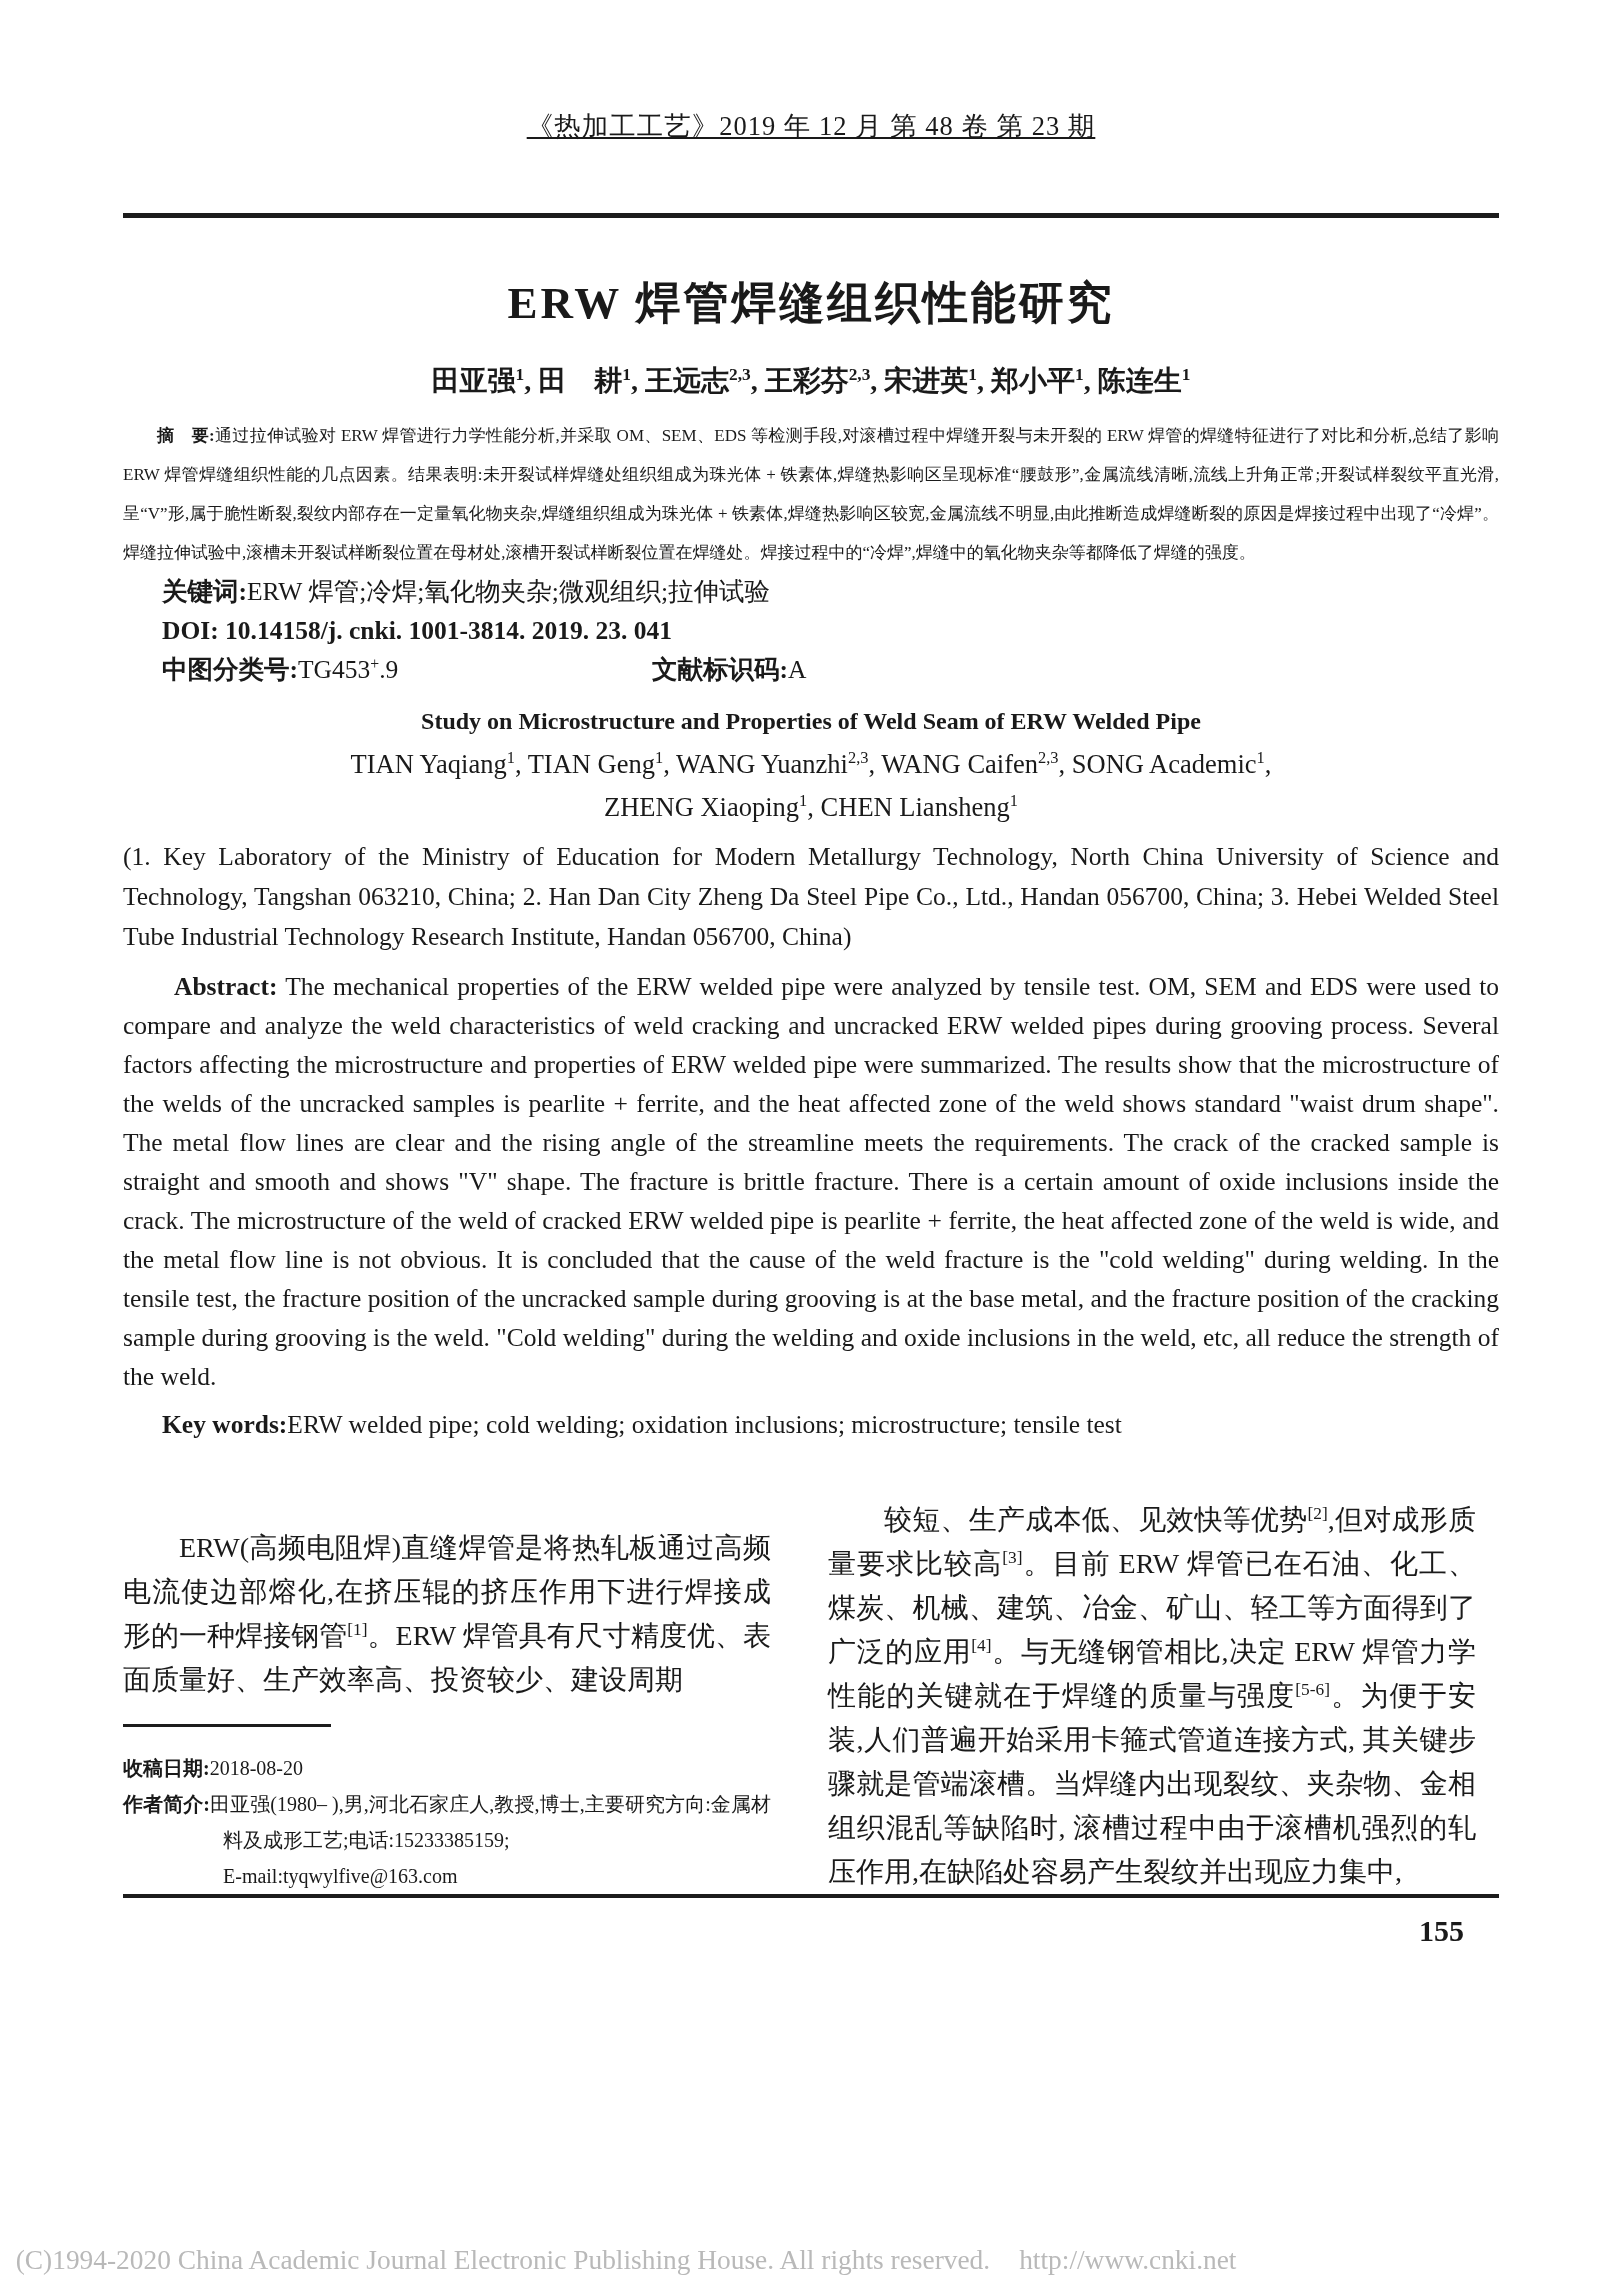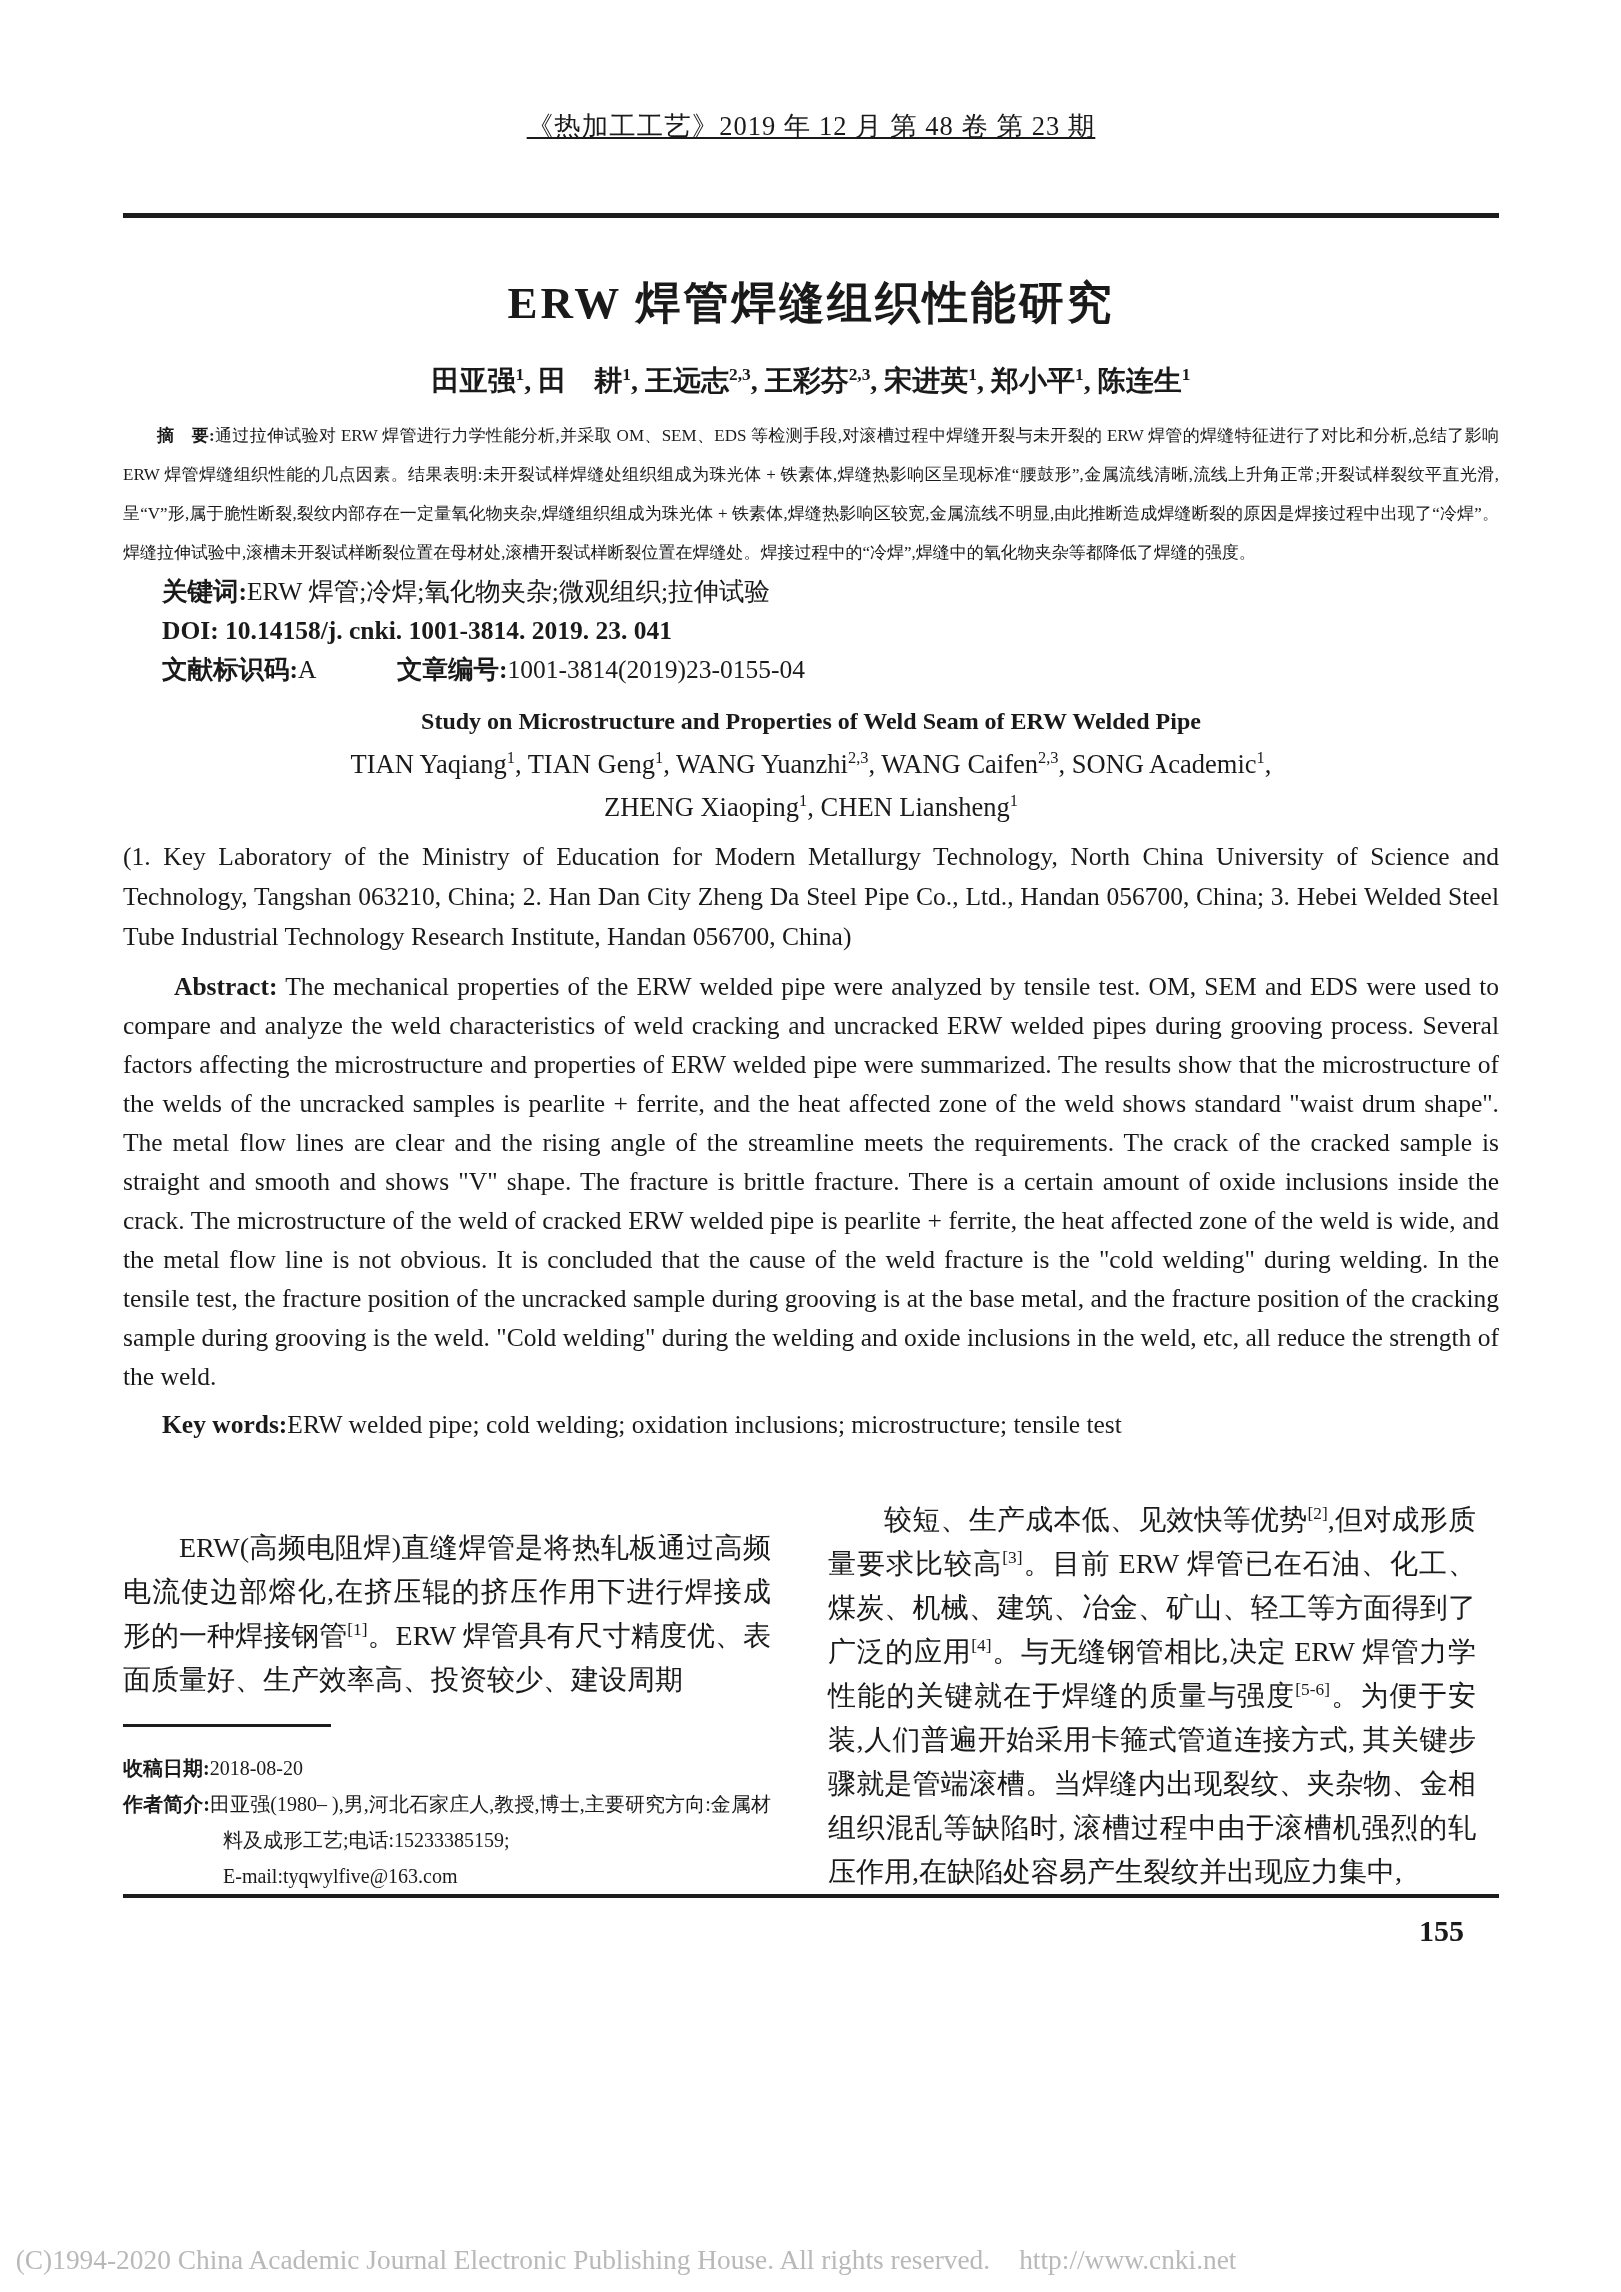--- a/index.html
+++ b/index.html
@@ -66,22 +66,22 @@
     </div>
 
 
     <p class="abstract-cn"><b class="lbl">摘　要:</b><span>通过拉伸试验对 ERW 焊管进行力学性能分析,并采取 OM、SEM、EDS 等检测手段,对滚槽过程中焊缝开裂与未开裂的 ERW 焊管的焊缝特征进行了对比和分析,总结了影响 ERW 焊管焊缝组织性能的几点因素。结果表明:未开裂试样焊缝处组织组成为珠光体 + 铁素体,焊缝热影响区呈现标准“腰鼓形”,金属流线清晰,流线上升角正常;开裂试样裂纹平直光滑,呈“V”形,属于脆性断裂,裂纹内部存在一定量氧化物夹杂,焊缝组织组成为珠光体 + 铁素体,焊缝热影响区较宽,金属流线不明显,由此推断造成焊缝断裂的原因是焊接过程中出现了“冷焊”。焊缝拉伸试验中,滚槽未开裂试样断裂位置在母材处,滚槽开裂试样断裂位置在焊缝处。焊接过程中的“冷焊”,焊缝中的氧化物夹杂等都降低了焊缝的强度。</span></p>
 
     <p class="kv indent"><b class="lbl">关键词:</b><span>ERW 焊管;冷焊;氧化物夹杂;微观组织;拉伸试验</span></p>
 
     <p class="kv indent doi-line">DOI: 10.14158/j. cnki. 1001-3814. 2019. 23. 041</p>
 
     <div class="clc-row indent">
+      <span class="clc"><b class="lbl">中图分类号:</b><span>TG453</span><sup>+</sup><span>.9</span></span>
       <span class="doccode"><b class="lbl">文献标识码:</b><span>A</span></span>
-      <span class="artid"><b class="lbl">文章编号:</b><span>1001-3814(2019)23-0155-04</span></span>
     </div>
 
     <h2 class="title-en">Study on Microstructure and Properties of Weld Seam of ERW Welded Pipe</h2>
 
     <div class="authors-en line1">
       <span class="au"><span>TIAN Yaqiang</span><sup>1</sup></span><span class="au"><span>TIAN Geng</span><sup>1</sup></span><span class="au"><span>WANG Yuanzhi</span><sup>2,3</sup></span><span class="au"><span>WANG Caifen</span><sup>2,3</sup></span><span class="au"><span>SONG Academic</span><sup>1</sup></span>
     </div>
     <div class="authors-en line2">
       <span class="au"><span>ZHENG Xiaoping</span><sup>1</sup></span><span class="au"><span>CHEN Liansheng</span><sup>1</sup></span>
     </div>

